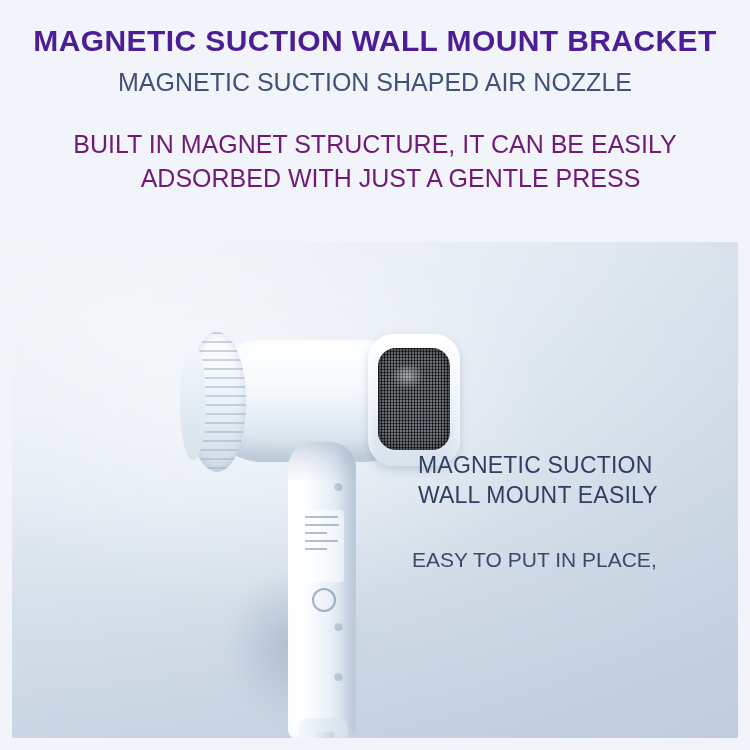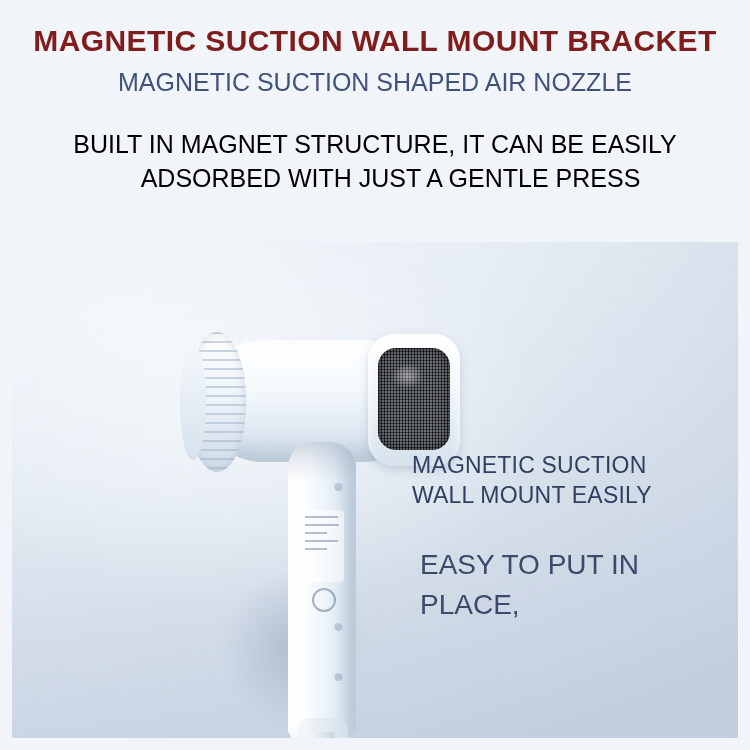--- a/index.html
+++ b/index.html
@@ -31,39 +31,39 @@
     height: 232px;
     text-align: center;
     box-sizing: border-box;
     padding-top: 22px;
   }
 
   .title-main {
     font-size: 30px;
     font-weight: bold;
     letter-spacing: 0.4px;
-    color: #7f1d1d;
+    color: #4c1d95;
     line-height: 1.25;
     white-space: nowrap;
   }
 
   .title-sub {
     font-size: 25px;
     font-weight: normal;
     color: #41527a;
     line-height: 1.3;
     margin-top: 6px;
     white-space: nowrap;
     text-align: center;
   }
 
   .tagline {
     margin-top: 30px;
     font-size: 25px;
-    color: #000000;
+    color: #701a75;
     line-height: 1.35;
   }
   .tagline .l2 {
     display: block;
     padding-left: 31px;
   }
 
   
   .photo {
     position: absolute;
@@ -284,25 +284,25 @@
     position: absolute;
     left: 400px;
     top: 208px;
     width: 320px;
     color: #2f3f60;
   }
   .caption .c-main {
     font-size: 23px;
     line-height: 1.32;
     letter-spacing: 0.2px;
+    margin-left: 6px;
   }
   .caption .c-sub {
     margin-top: 34px;
-    margin-left: 8px;
-    font-size: 28px;
+    font-size: 21px;
     line-height: 1.45;
     color: #3a4a6b;
   }
 </style>
 </head>
 <body>
 
 <div class="poster">
 
   <div class="header">

